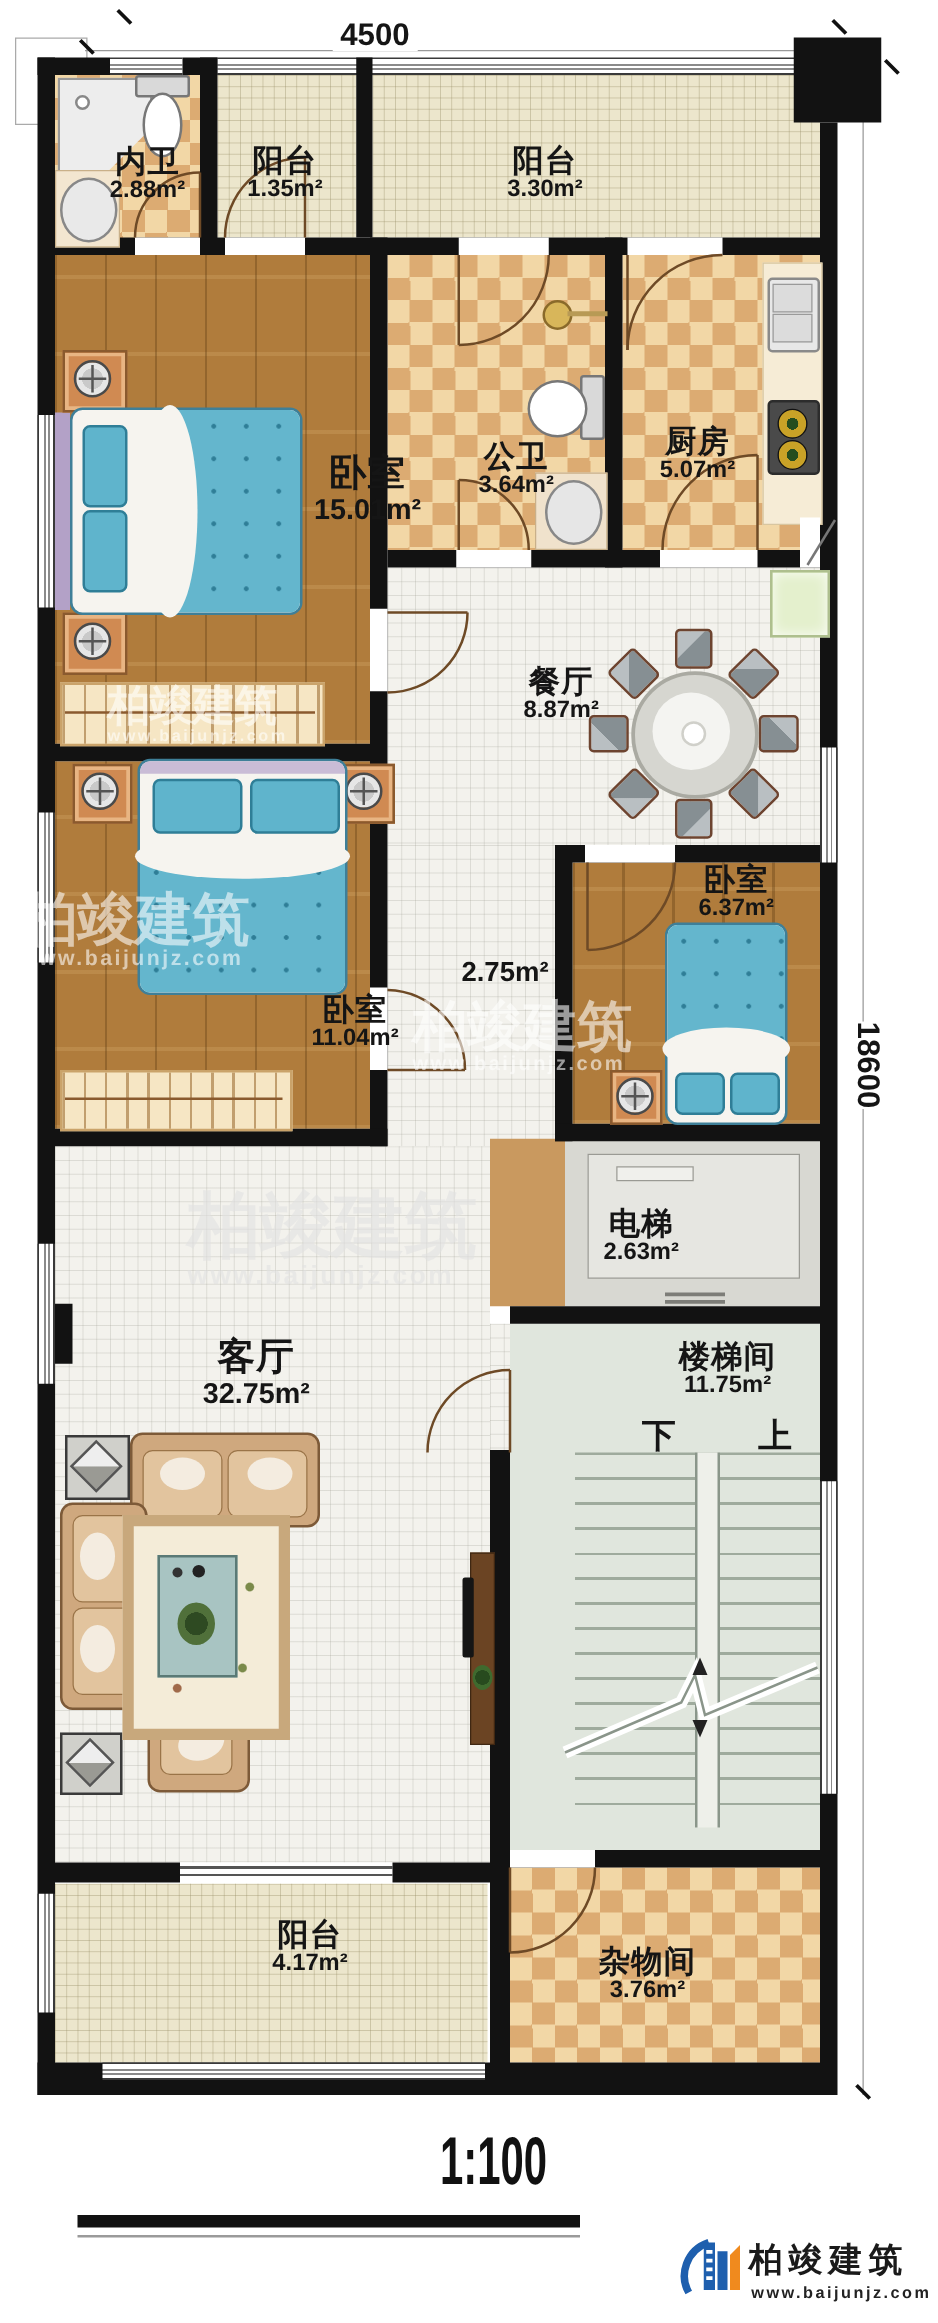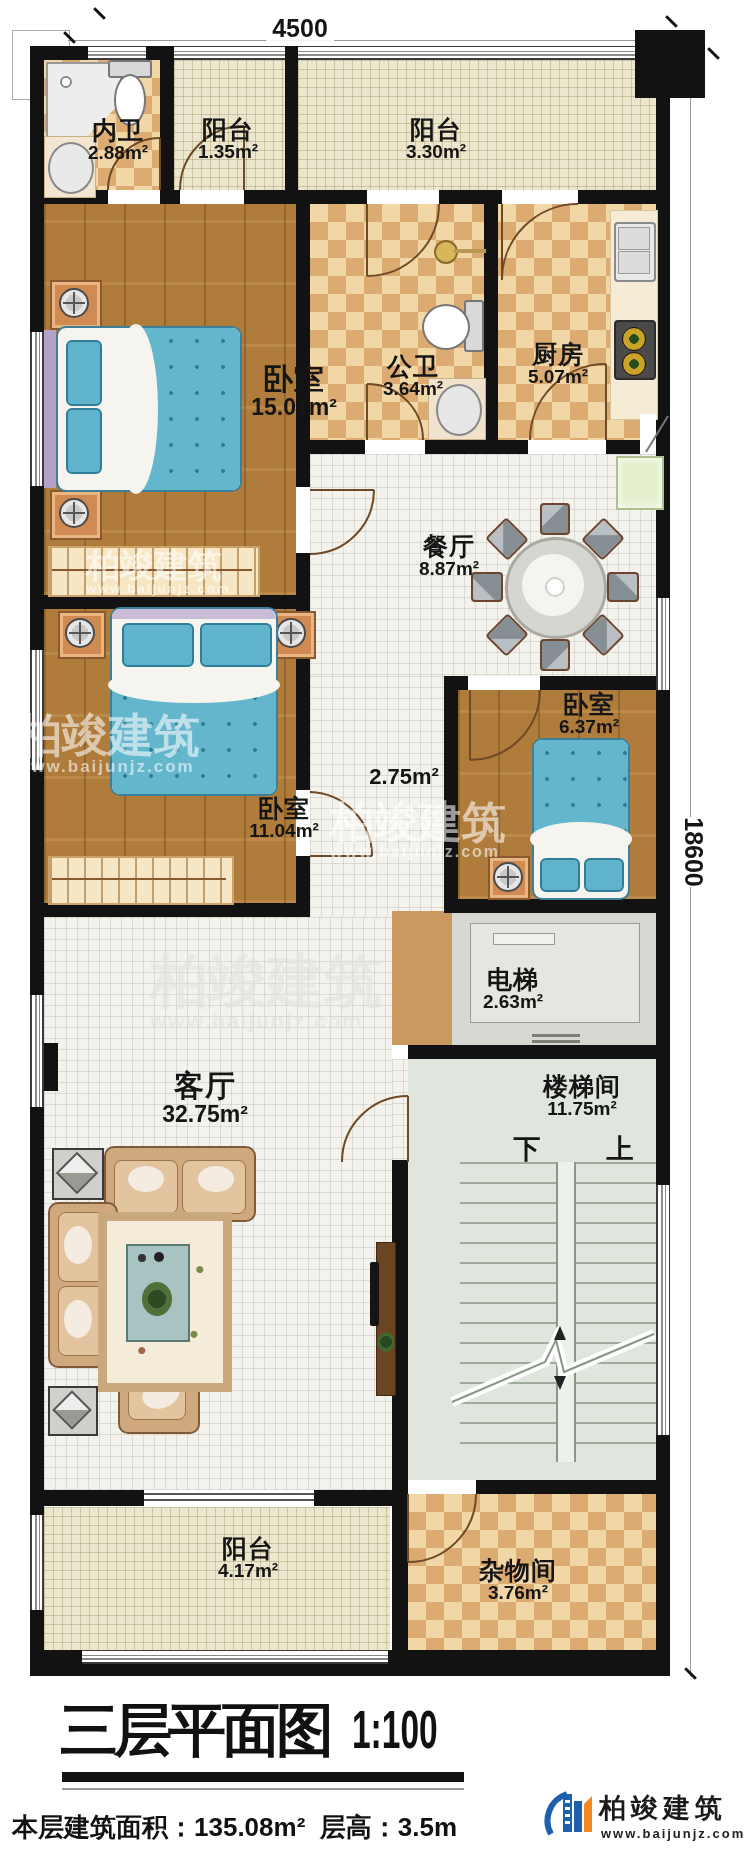--- a/index.html
+++ b/index.html
@@ -339,28 +339,24 @@
   <div class="label" style="left:620px;top:1149px;font-size:27px;">上</div>
   <div class="label" style="left:248px;top:1558px;">
     <div class="rname">阳台</div>
       <div class="rarea">4.17m²</div>
   </div>
   <div class="label" style="left:518px;top:1580px;">
     <div class="rname">杂物间</div>
       <div class="rarea">3.76m²</div>
   </div>
 
-  <div class="abs" style="left:60px;top:1692px;font-size:58px;font-weight:900;color:#111;letter-spacing:-4px;">三层平面图</div>
   <div class="abs" style="left:352px;top:1698px;font-size:54px;font-weight:700;color:#111;transform:scaleX(.62);transform-origin:left top;">1:100</div>
   <div class="abs" style="left:62px;top:1772px;width:402px;height:10px;background:#111;"></div>
   <div class="abs" style="left:62px;top:1788px;width:402px;height:2px;background:#9a9a9a;"></div>
 
-  <div class="abs" style="left:12px;top:1810px;font-size:26px;font-weight:bold;color:#111;">
-    <span>本层建筑面积：</span><span>135.08m²</span><span>&nbsp;&nbsp;</span><span>层高：</span><span>3.5m</span>
-  </div>
 
   <div class="abs" style="left:543px;top:1786px;width:200px;height:62px;">
     <svg width="50" height="56" viewBox="0 0 50 56" style="position:absolute;left:0;top:2px;">
       <path d="M8,46 C0,32 6,12 24,6" stroke="#1e5fae" stroke-width="6" fill="none"></path>
       <rect x="20" y="6" width="9" height="38" fill="#1e5fae"></rect>
       <rect x="31" y="13" width="8" height="31" fill="#1e5fae"></rect>
       <polygon points="41,16 49,8 49,44 41,44" fill="#f08a1e"></polygon>
       <rect x="22" y="12" width="5" height="3" fill="#fff"></rect>
         <rect x="22" y="19" width="5" height="3" fill="#fff"></rect>
       <rect x="22" y="26" width="5" height="3" fill="#fff"></rect>

